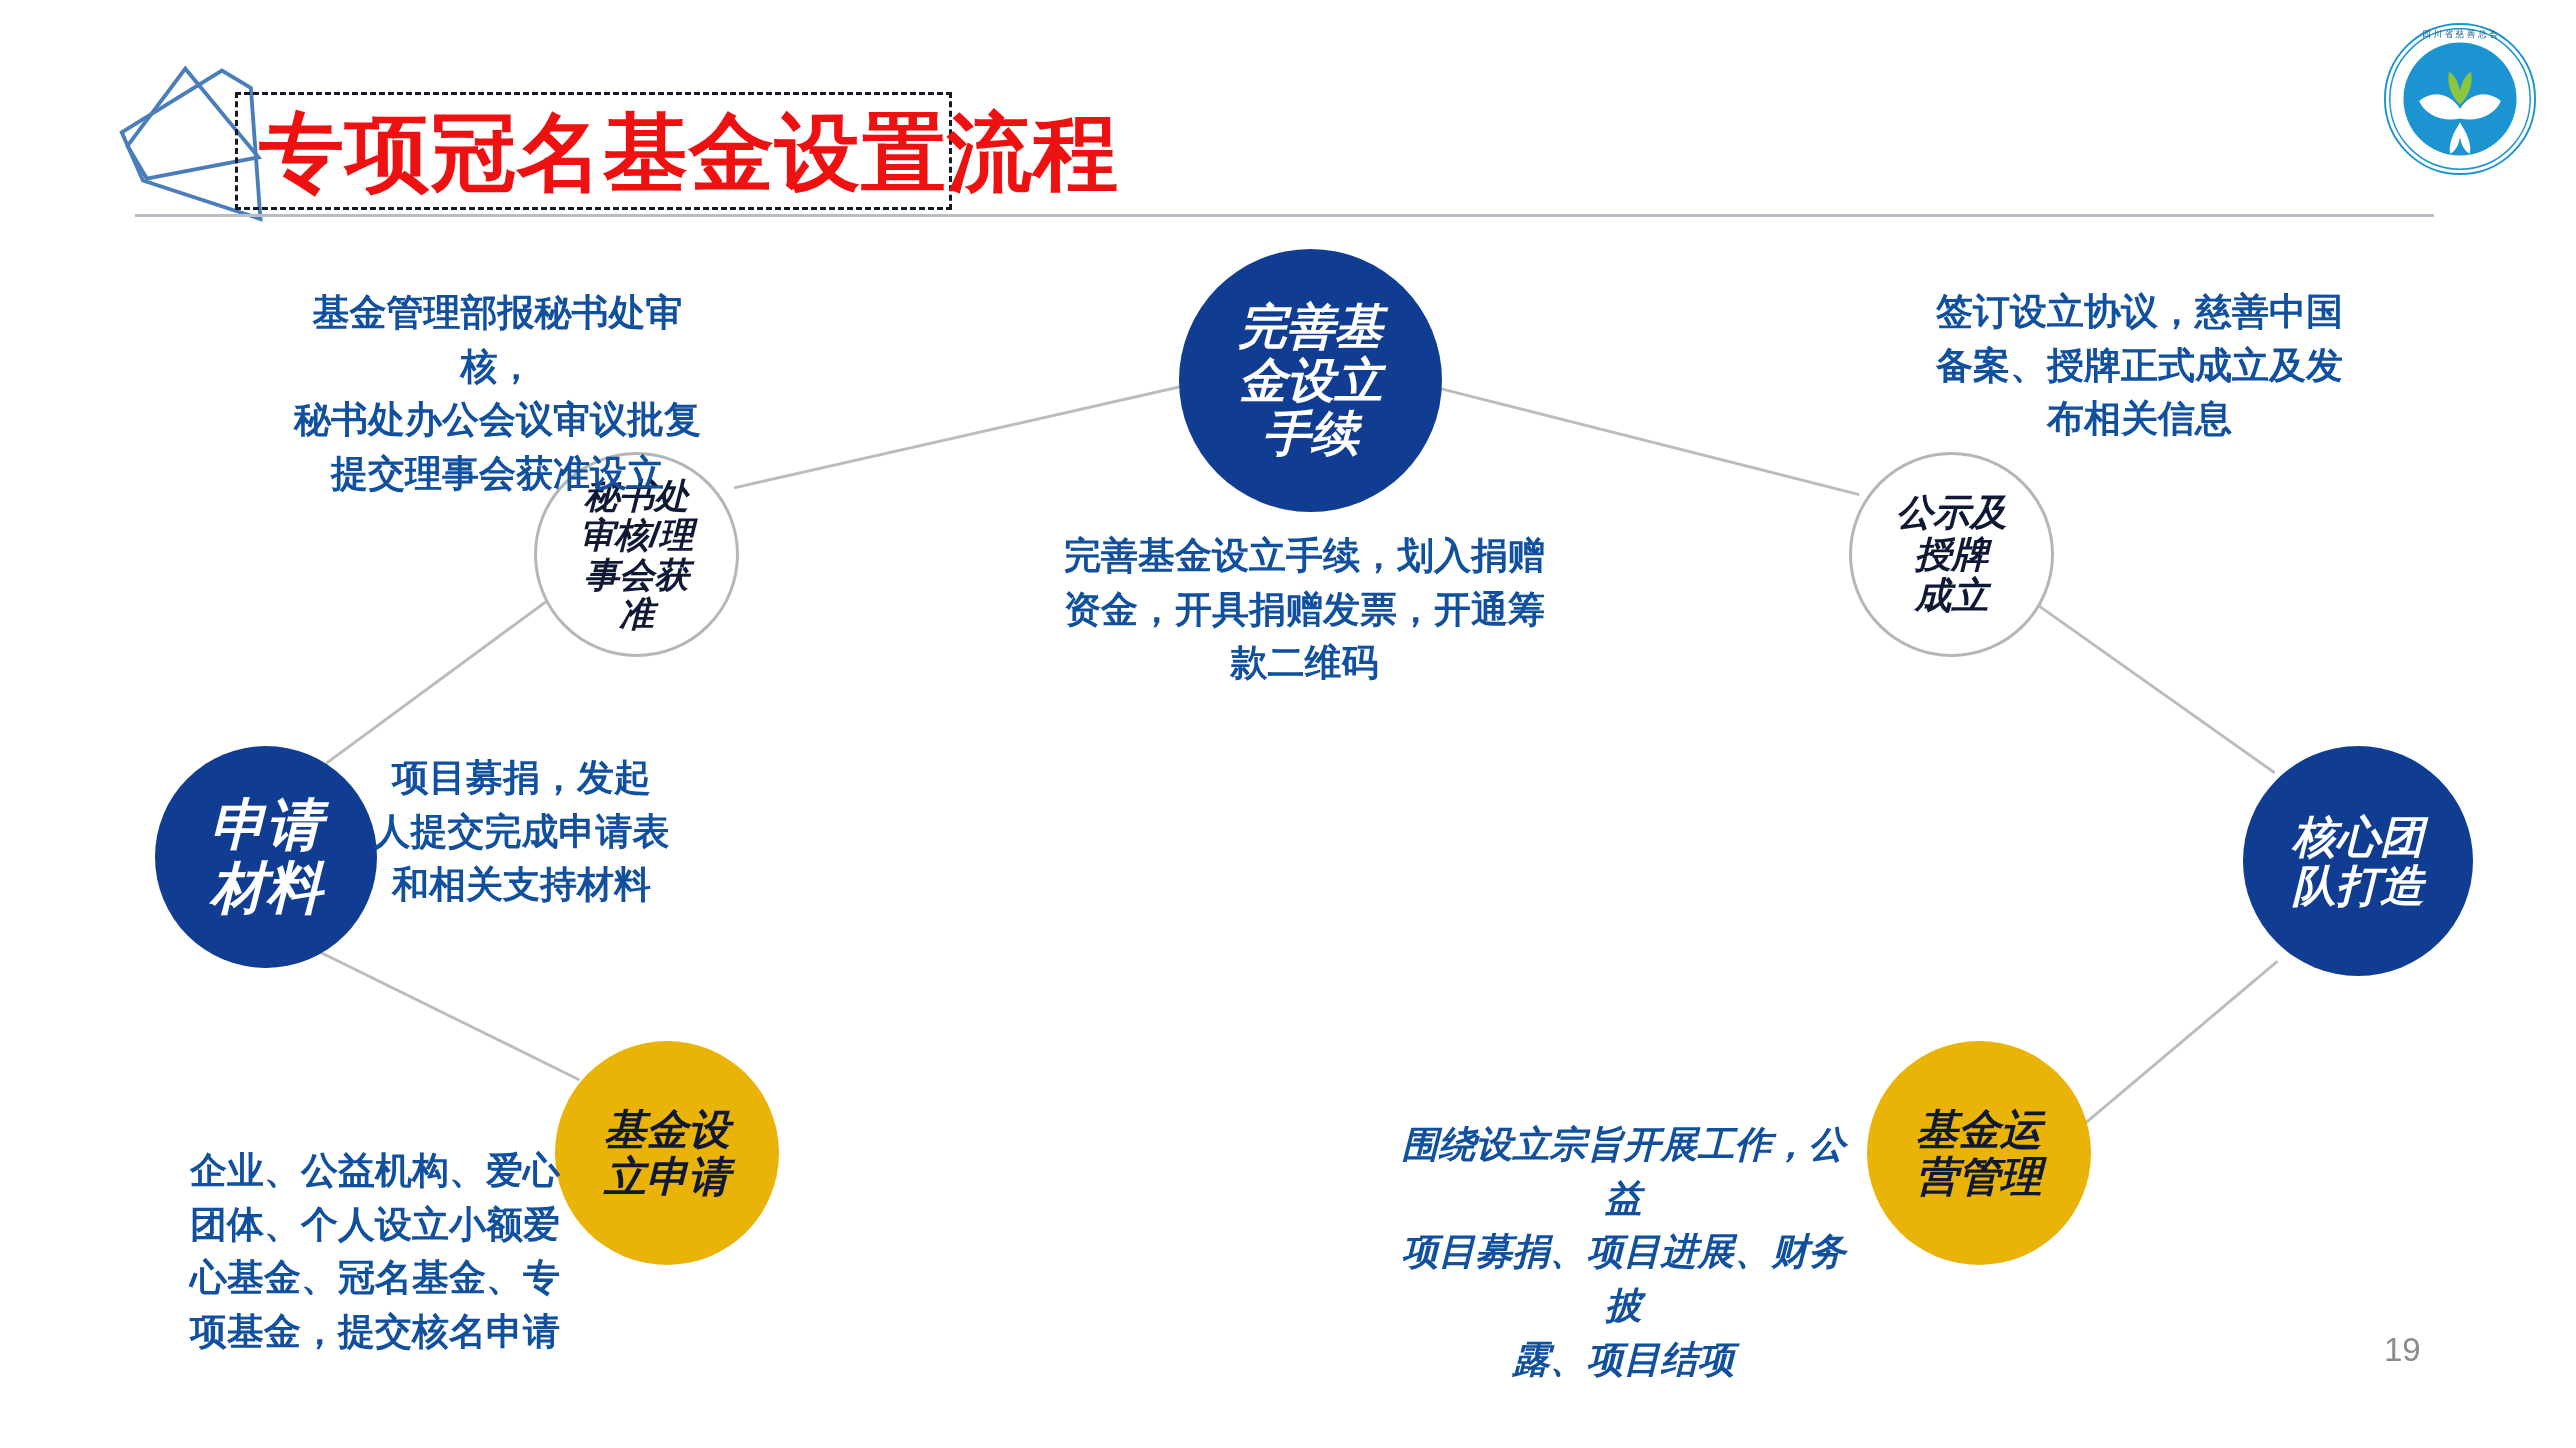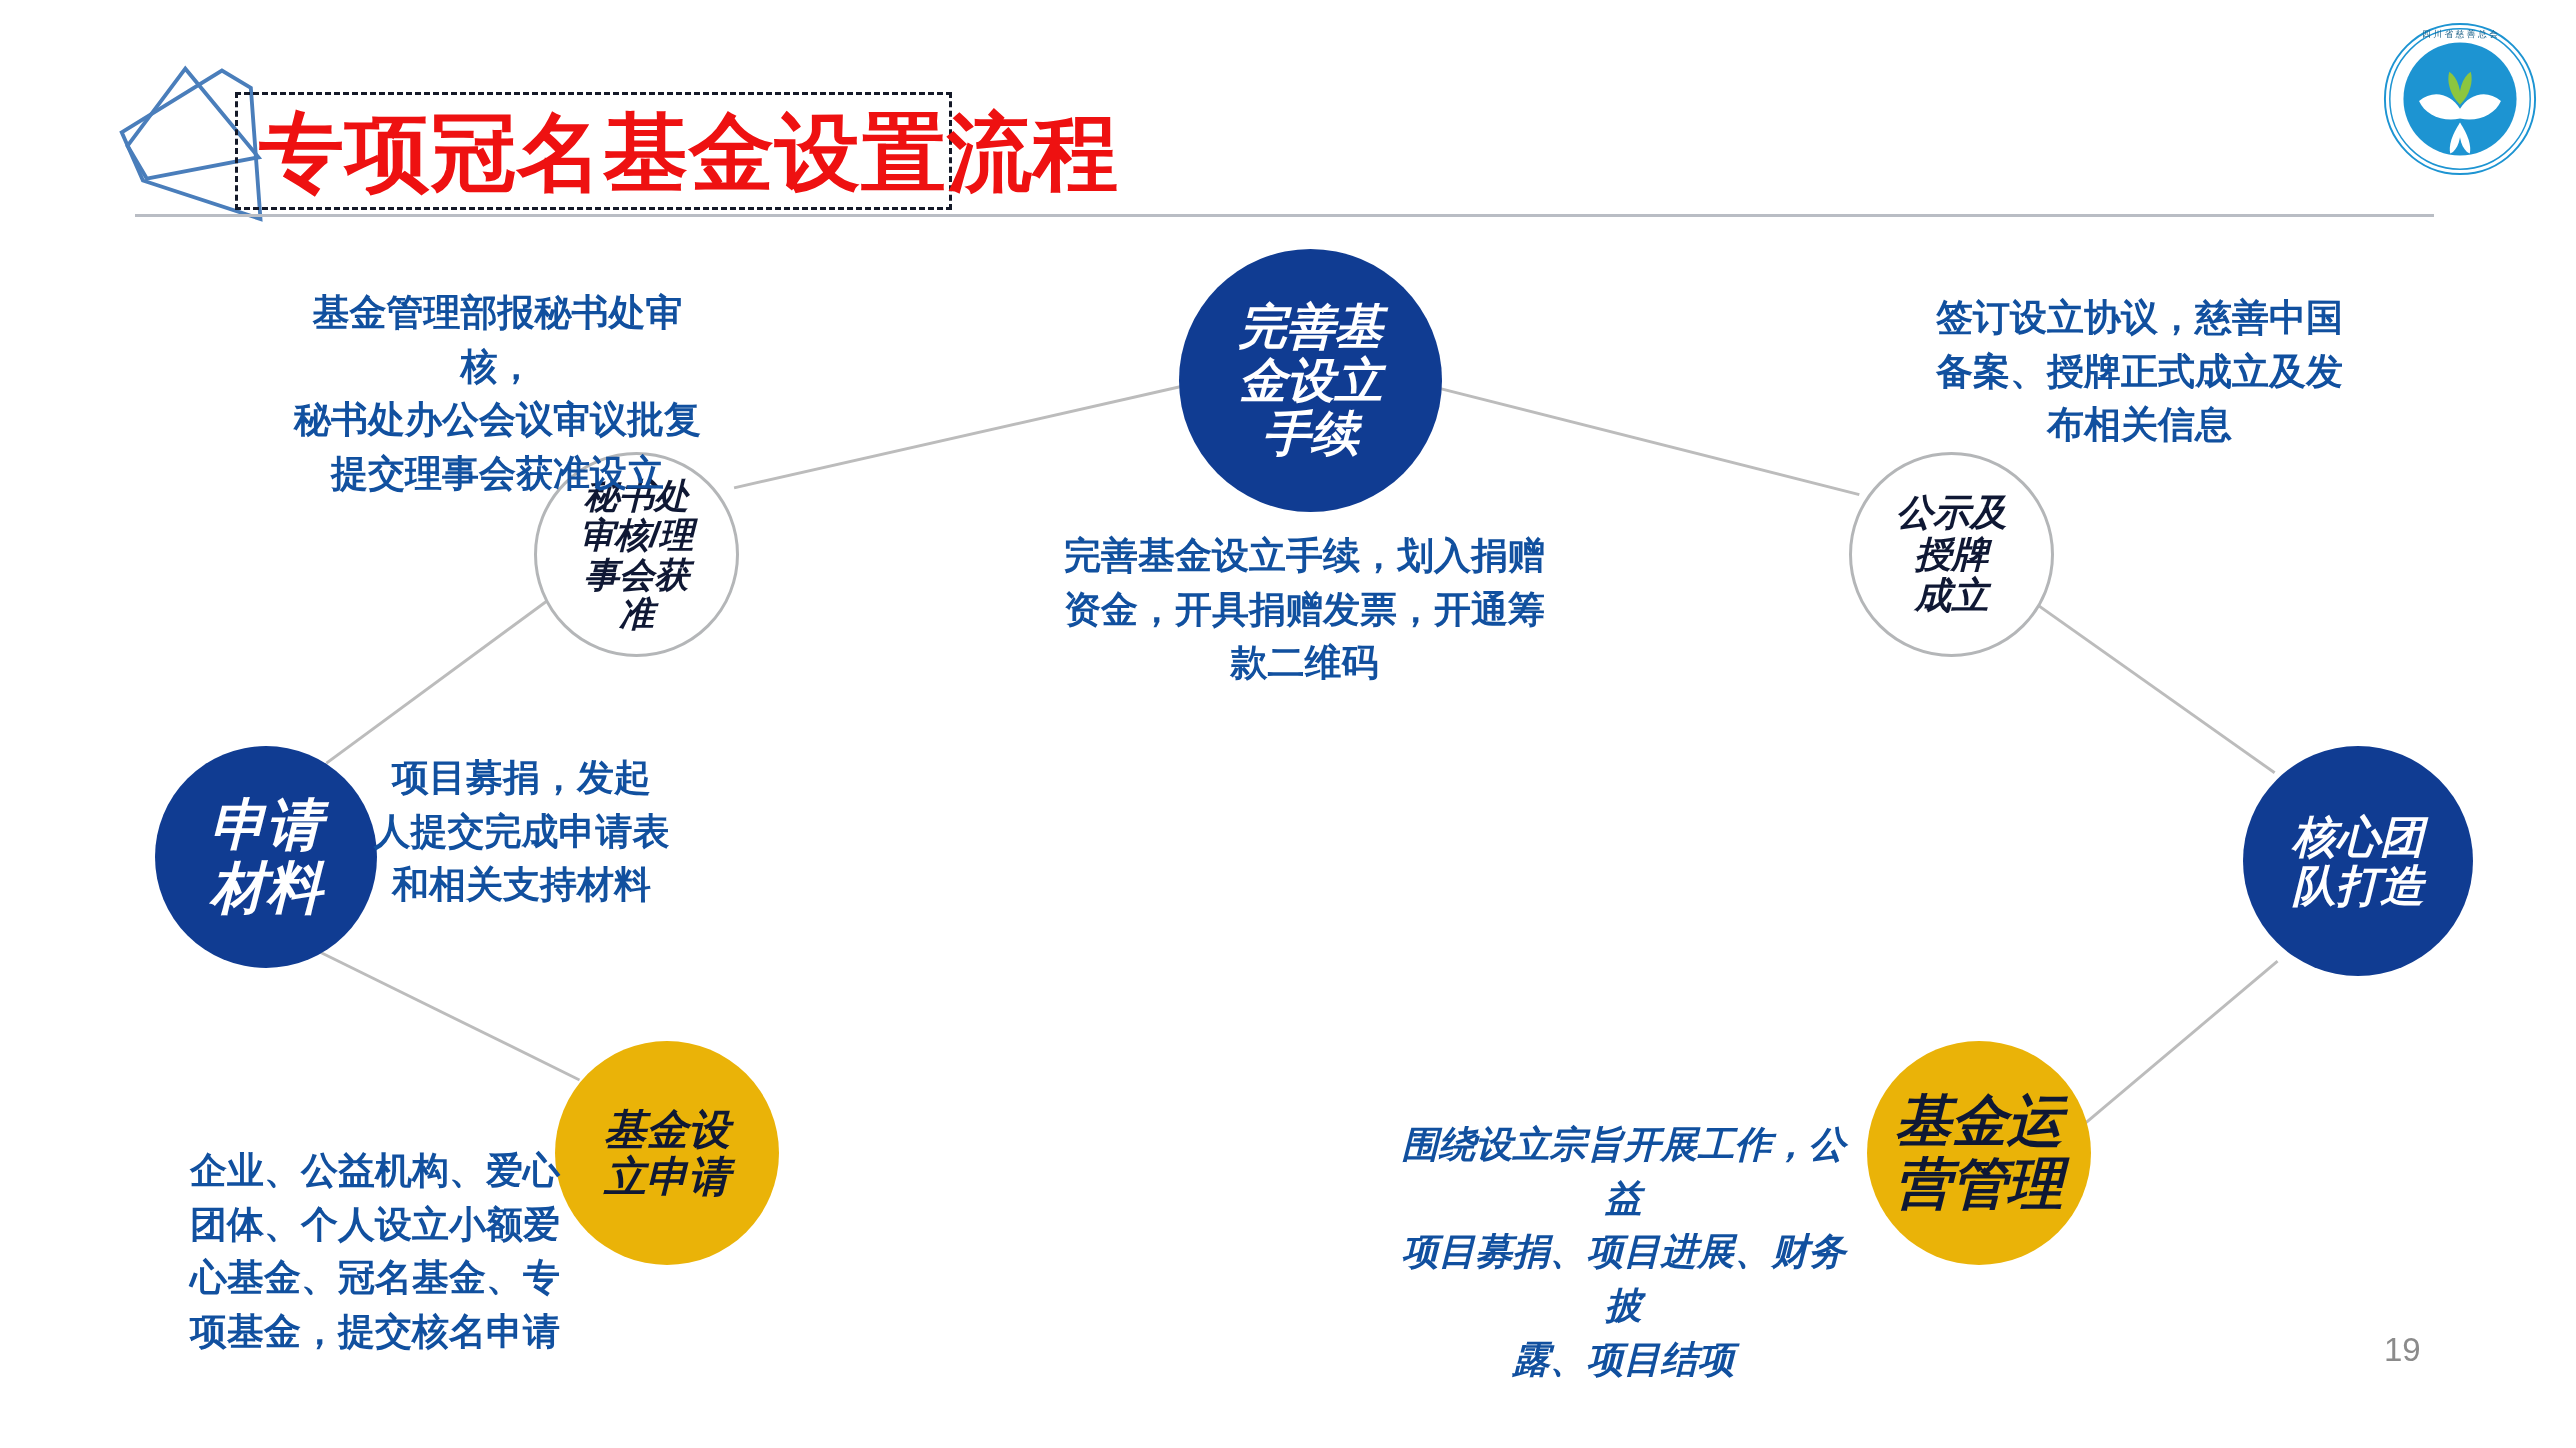--- a/index.html
+++ b/index.html
@@ -125,35 +125,35 @@
   #node-complete   { left: 1179px; top: 249px;  width: 263px; height: 263px; }
   #node-complete .node-label { font-size: 48px; }
 
   #node-publicity  { left: 1849px; top: 452px;  width: 205px; height: 205px; }
   #node-publicity .node-label { font-size: 37px; }
 
   #node-team       { left: 2243px; top: 746px;  width: 230px; height: 230px; }
   #node-team .node-label { font-size: 44px; }
 
   #node-ops        { left: 1867px; top: 1041px; width: 224px; height: 224px; }
-  #node-ops .node-label { font-size: 56px; }
+  #node-ops .node-label { font-size: 42px; }
 
   
   .note {
     position: absolute;
     color: #11509f;
     font-weight: bold;
     font-size: 37px;
     line-height: 1.45;
     text-align: center;
     white-space: pre-line;
   }
   #note-secretary { left: 278px;  top: 286px;  width: 439px; }
   #note-complete  { left: 1051px; top: 529px;  width: 507px; }
-  #note-publicity { left: 1927px; top: 291px;  width: 425px; }
+  #note-publicity { left: 1927px; top: 285px;  width: 425px; }
   #note-apply     { left: 367px;  top: 751px;  width: 309px; }
   #note-team      { left: 1792px; top: 751px;  width: 396px; }
   #note-material  { left: 184px;  top: 1144px; width: 382px; text-align: center;}
   #note-ops       { left: 1399px; top: 1118px; width: 449px; font-style: italic; }
 
   
   #page-number {
     position: absolute;
     left: 2384px;
     top: 1331px;

